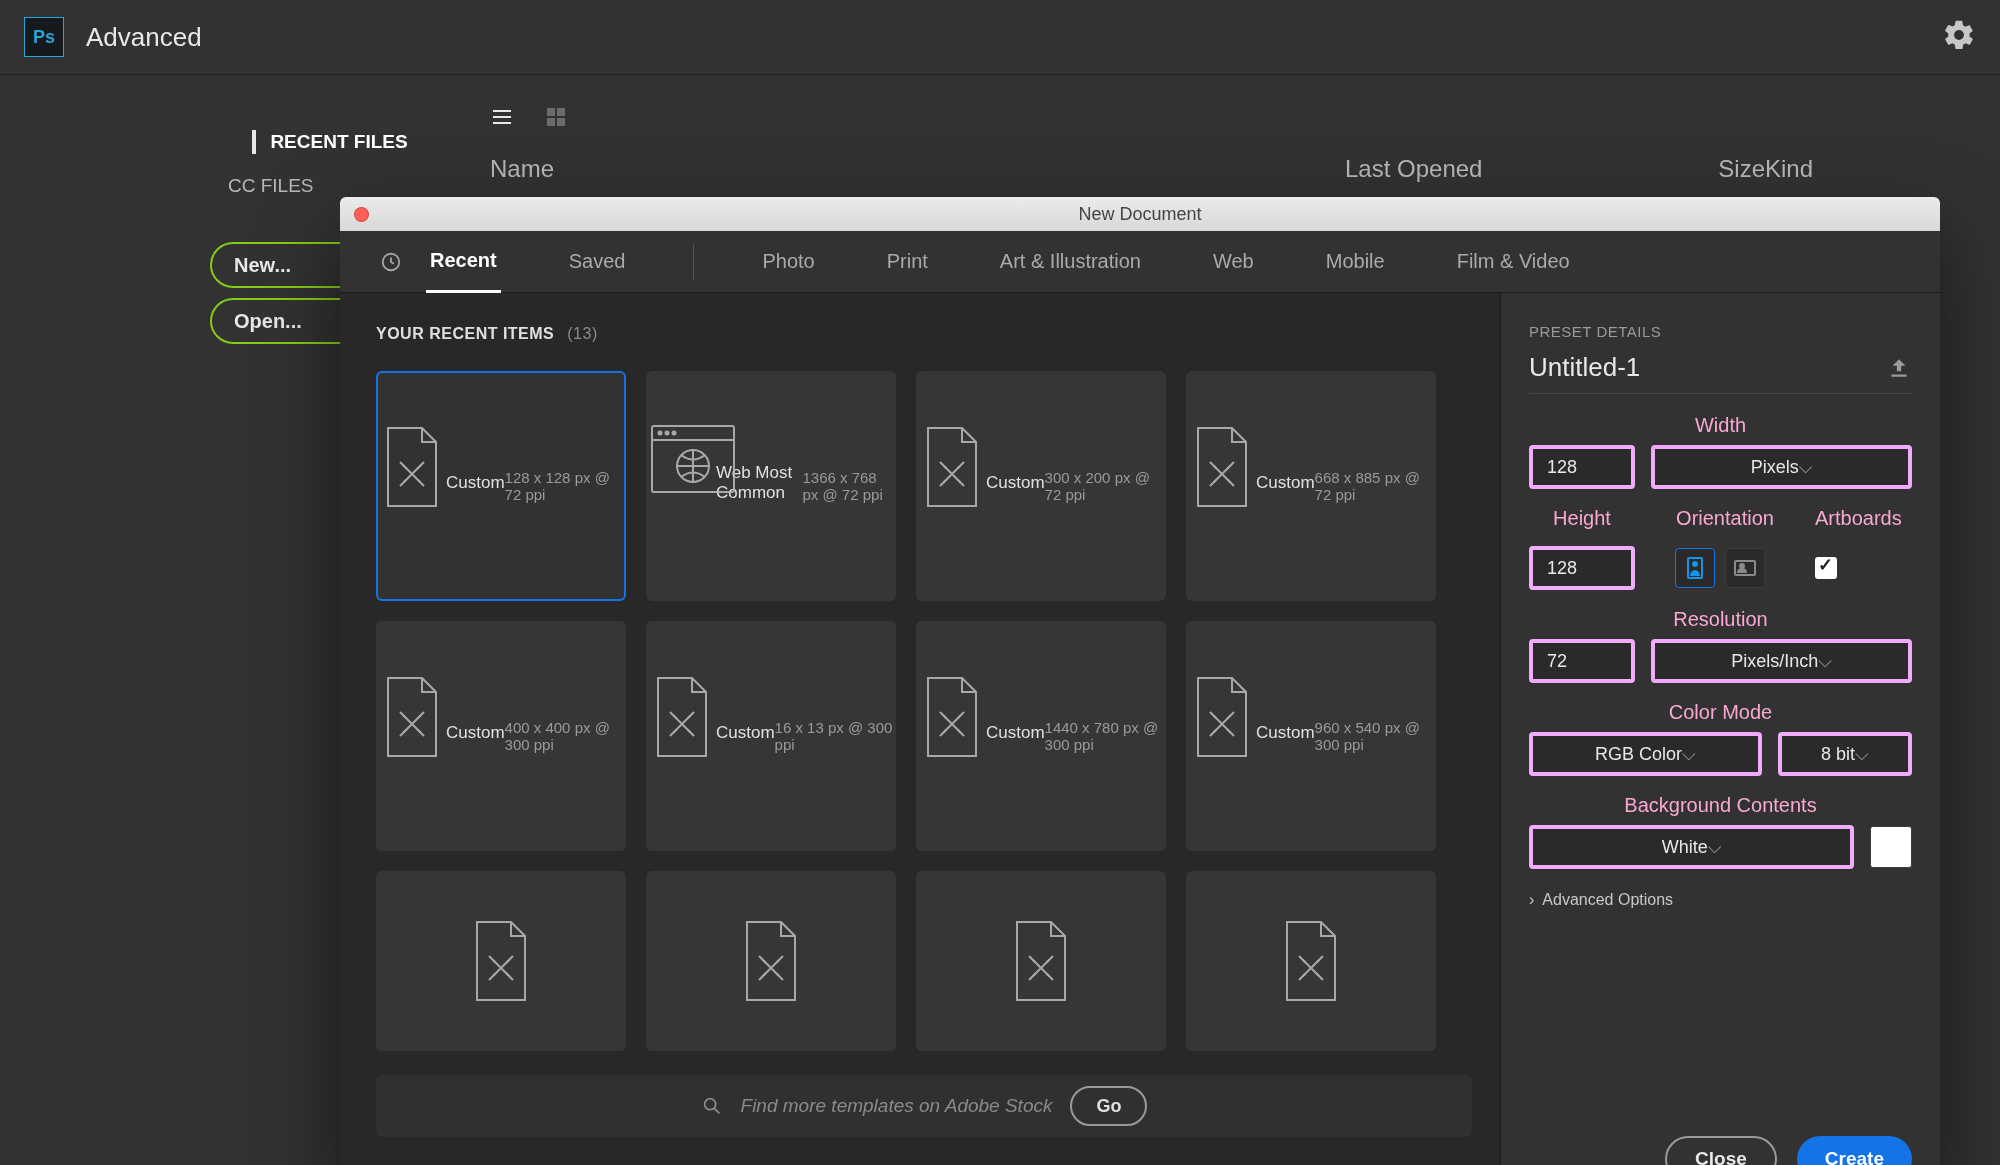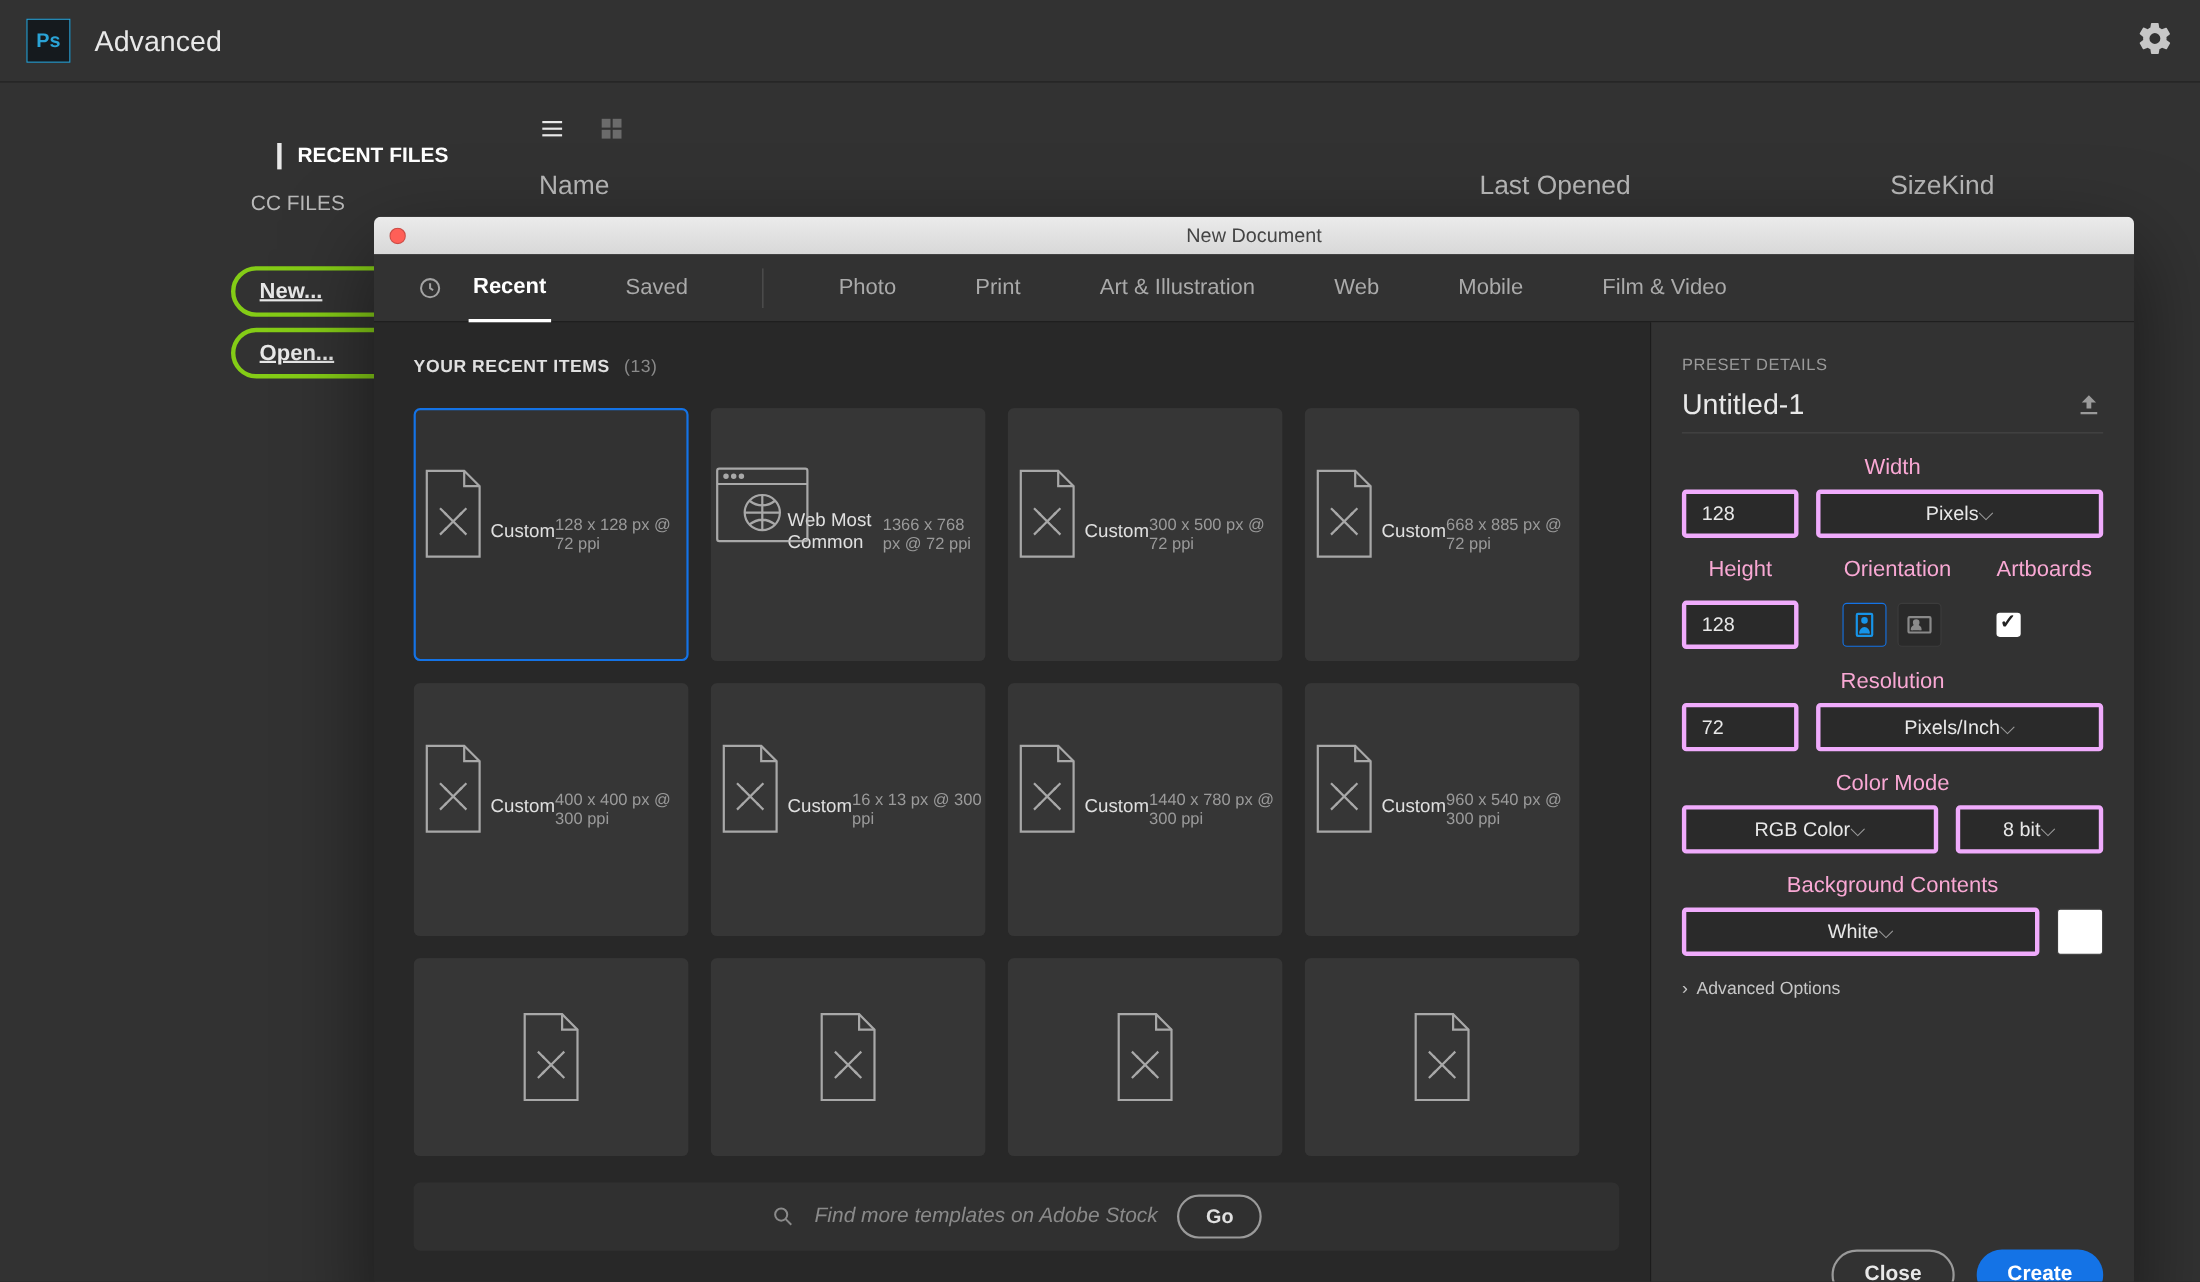--- a/index.html
+++ b/index.html
@@ -11,21 +11,21 @@
 .app-title { margin-left: 22px; font-size: 26px; font-weight: 400; color: #e8e8e8; }
 .appbar-right { margin-left: auto; }
 .gear { width: 34px; height: 34px; opacity: .9; }
 
 
 .workspace { position: absolute; top: 75px; left: 0; right: 0; bottom: 0; }
 .sidebar { position: absolute; left: 210px; top: 45px; width: 240px; }
 .side-item { display: flex; align-items: center; height: 44px; padding-left: 18px; font-size: 19px; color: #b8b8b8; }
 .side-item.active { color: #ffffff; font-weight: 700; justify-content: center; }
 .side-item.active::before { content: ""; width: 4px; height: 24px; background: #e8e8e8; margin-right: 14px; margin-left: -18px; }
-.pill-btn { width: 220px; height: 46px; border: 4px solid #84cc16; border-radius: 23px; background: transparent; color: #e8e8e8; font-size: 20px; font-weight: 600; text-align: left; padding-left: 22px; margin-top: 10px; display: block; cursor: pointer; text-decoration: underline; }
+.pill-btn { width: 220px; height: 46px; border: 2px solid #84cc16; border-radius: 23px; background: transparent; color: #e8e8e8; font-size: 20px; font-weight: 600; text-align: left; padding-left: 22px; margin-top: 10px; display: block; cursor: pointer; }
 
 
 .view-toggle { position: absolute; left: 490px; top: 30px; display: flex; gap: 30px; }
 .vt-btn { width: 24px; height: 24px; opacity: .55; cursor: pointer; }
 .vt-btn.active { opacity: 1; }
 .col-headers { position: absolute; left: 490px; top: 80px; display: flex; color: #b8b8b8; font-size: 24px; }
 .col-name { width: 855px; }
 .col-last { width: 350px; }
 .col-size { width: 70px; text-align: right; }
 .col-kind { }
@@ -191,21 +191,21 @@
             <div class="card">
               <div class="thumb"><svg width="68" height="90" viewBox="0 0 68 90" fill="none" stroke="#bdbdbd" stroke-width="2">
                   <path d="M10 6h34l14 14v64H10Z"></path>
                   <path d="M44 6v14h14"></path>
                   <g stroke-width="2">
                     <path d="M26 44l16 16M42 44l-16 16"></path>
                     <path d="M22 40l6 6M46 40l-6 6M22 64l6-6M46 64l-6-6"></path>
                   </g>
                 </svg></div>
               <div class="name">Custom</div>
-              <div class="meta">300 x 500 px @ 72 ppi</div>
+              <div class="meta">300 x 200 px @ 72 ppi</div>
             </div>
             <div class="card">
               <div class="thumb"><svg width="68" height="90" viewBox="0 0 68 90" fill="none" stroke="#bdbdbd" stroke-width="2">
                   <path d="M10 6h34l14 14v64H10Z"></path>
                   <path d="M44 6v14h14"></path>
                   <g stroke-width="2">
                     <path d="M26 44l16 16M42 44l-16 16"></path>
                     <path d="M22 40l6 6M46 40l-6 6M22 64l6-6M46 64l-6-6"></path>
                   </g>
                 </svg></div>

